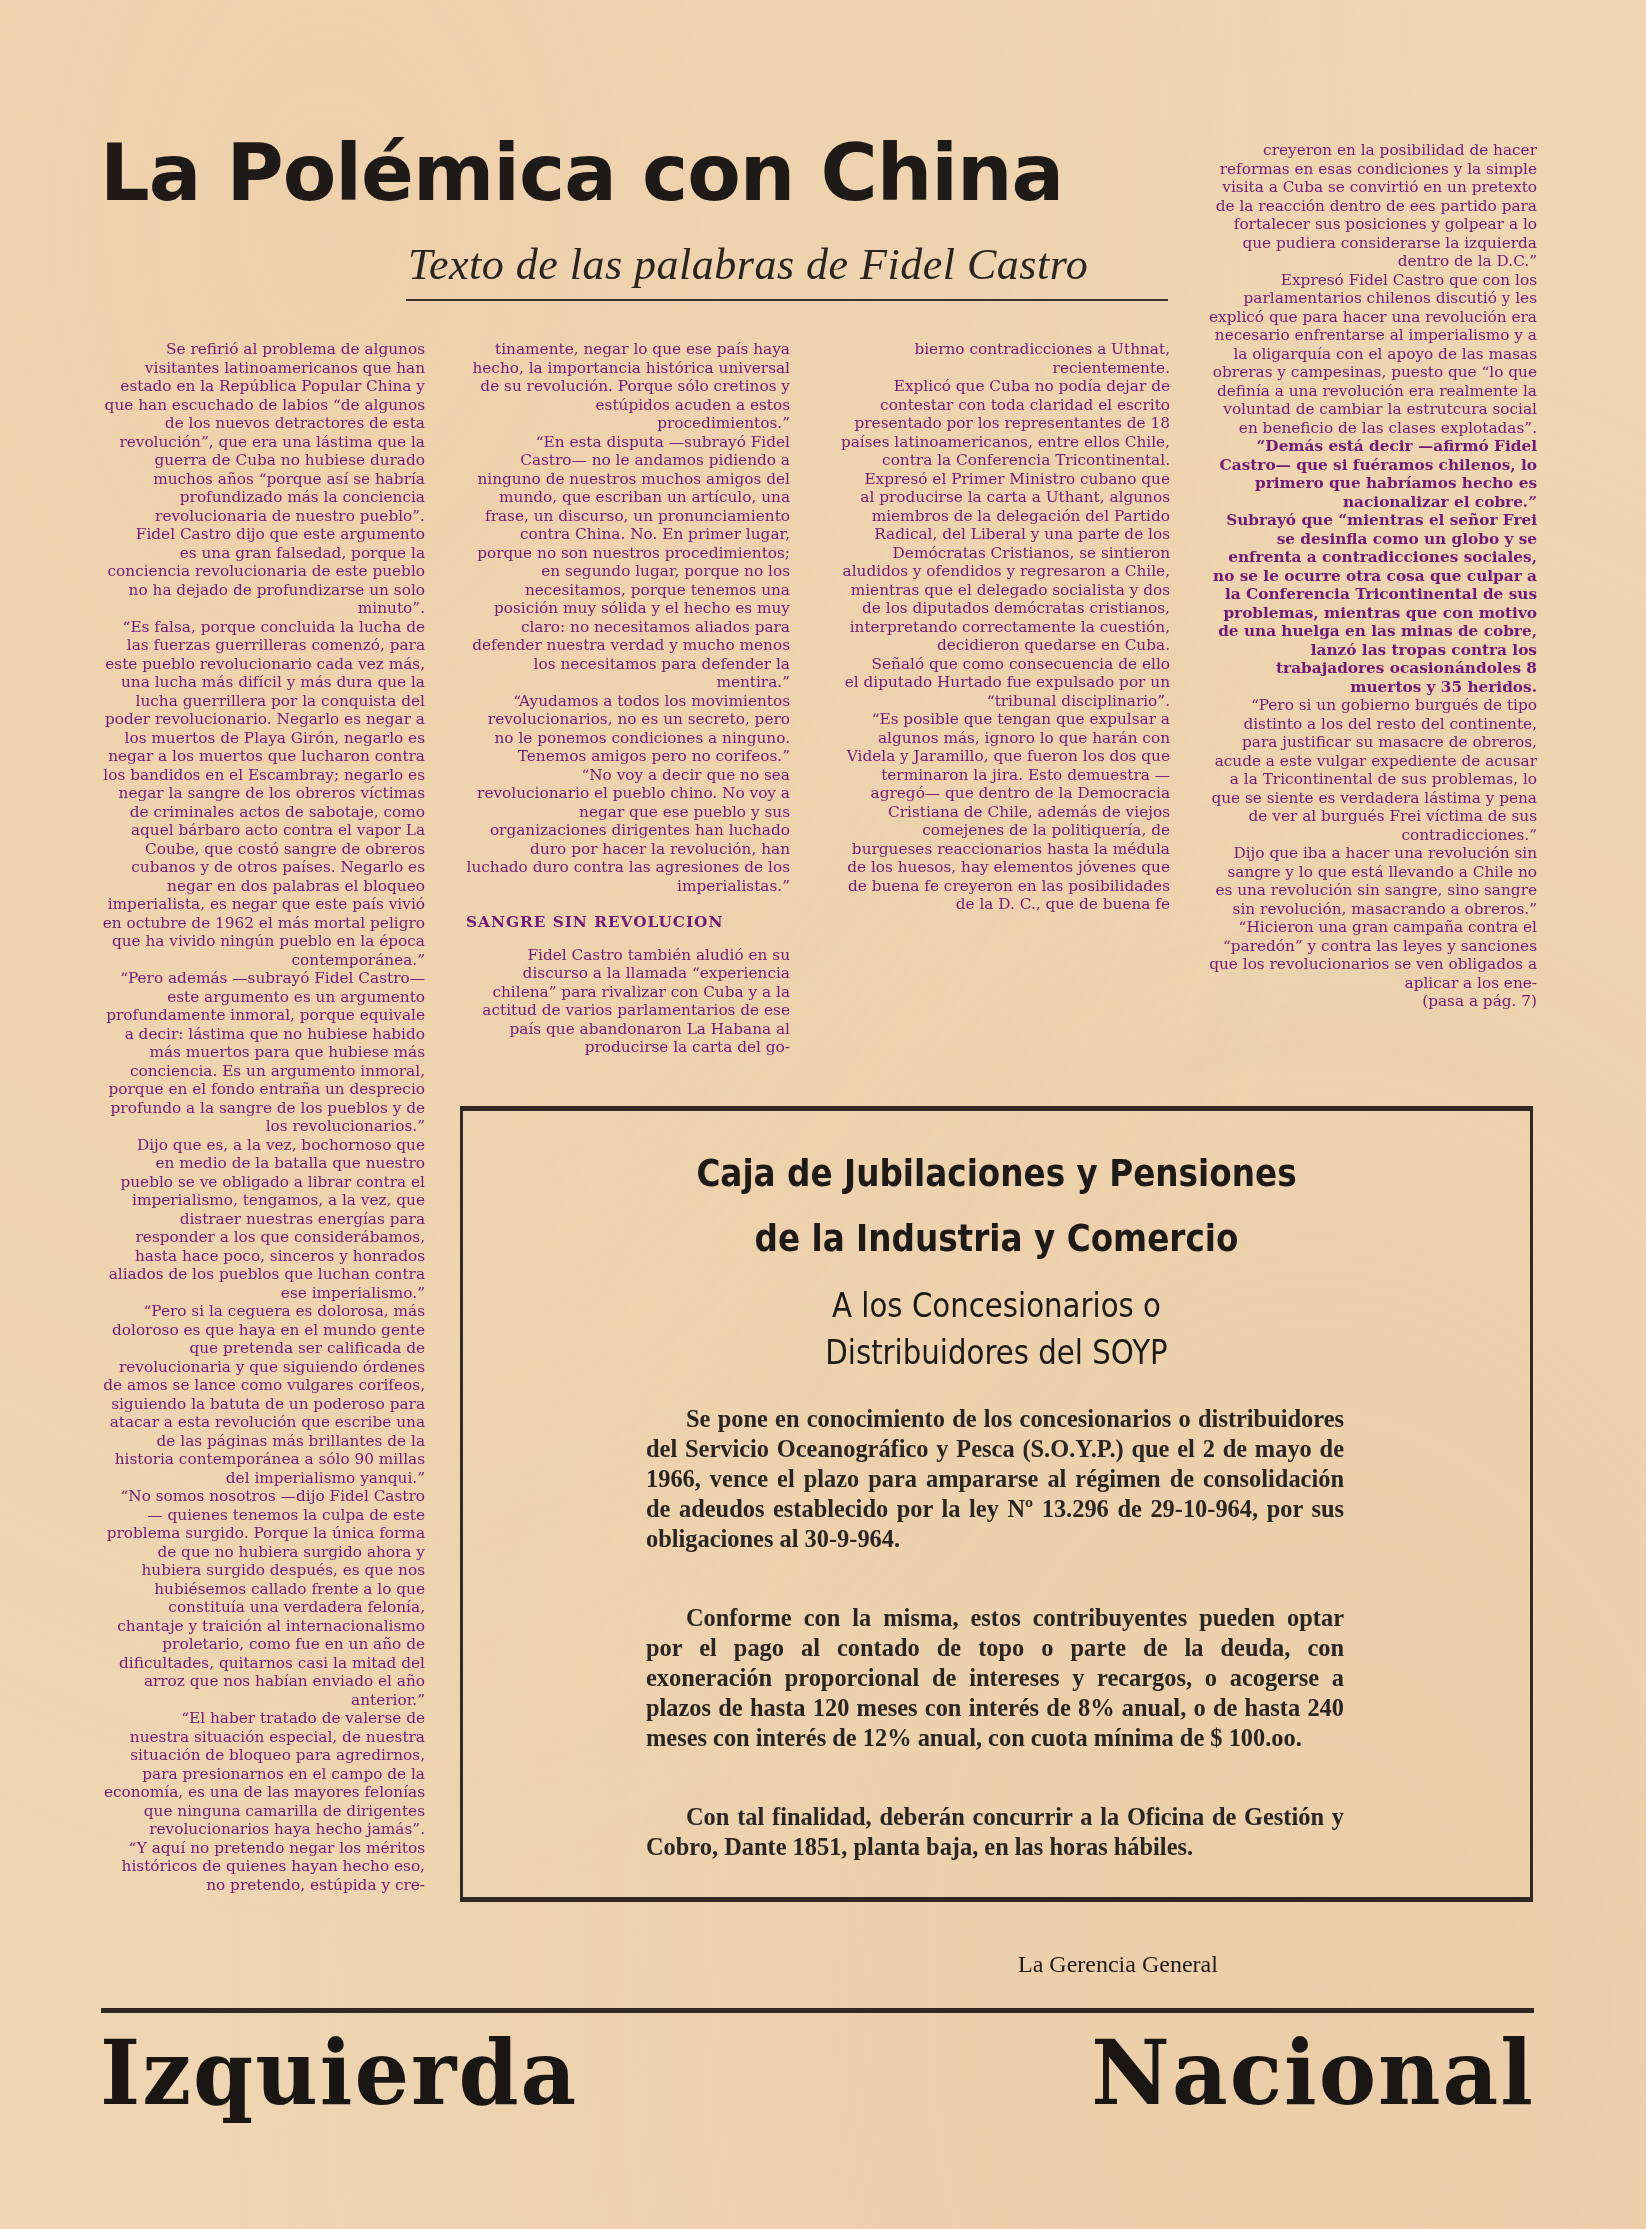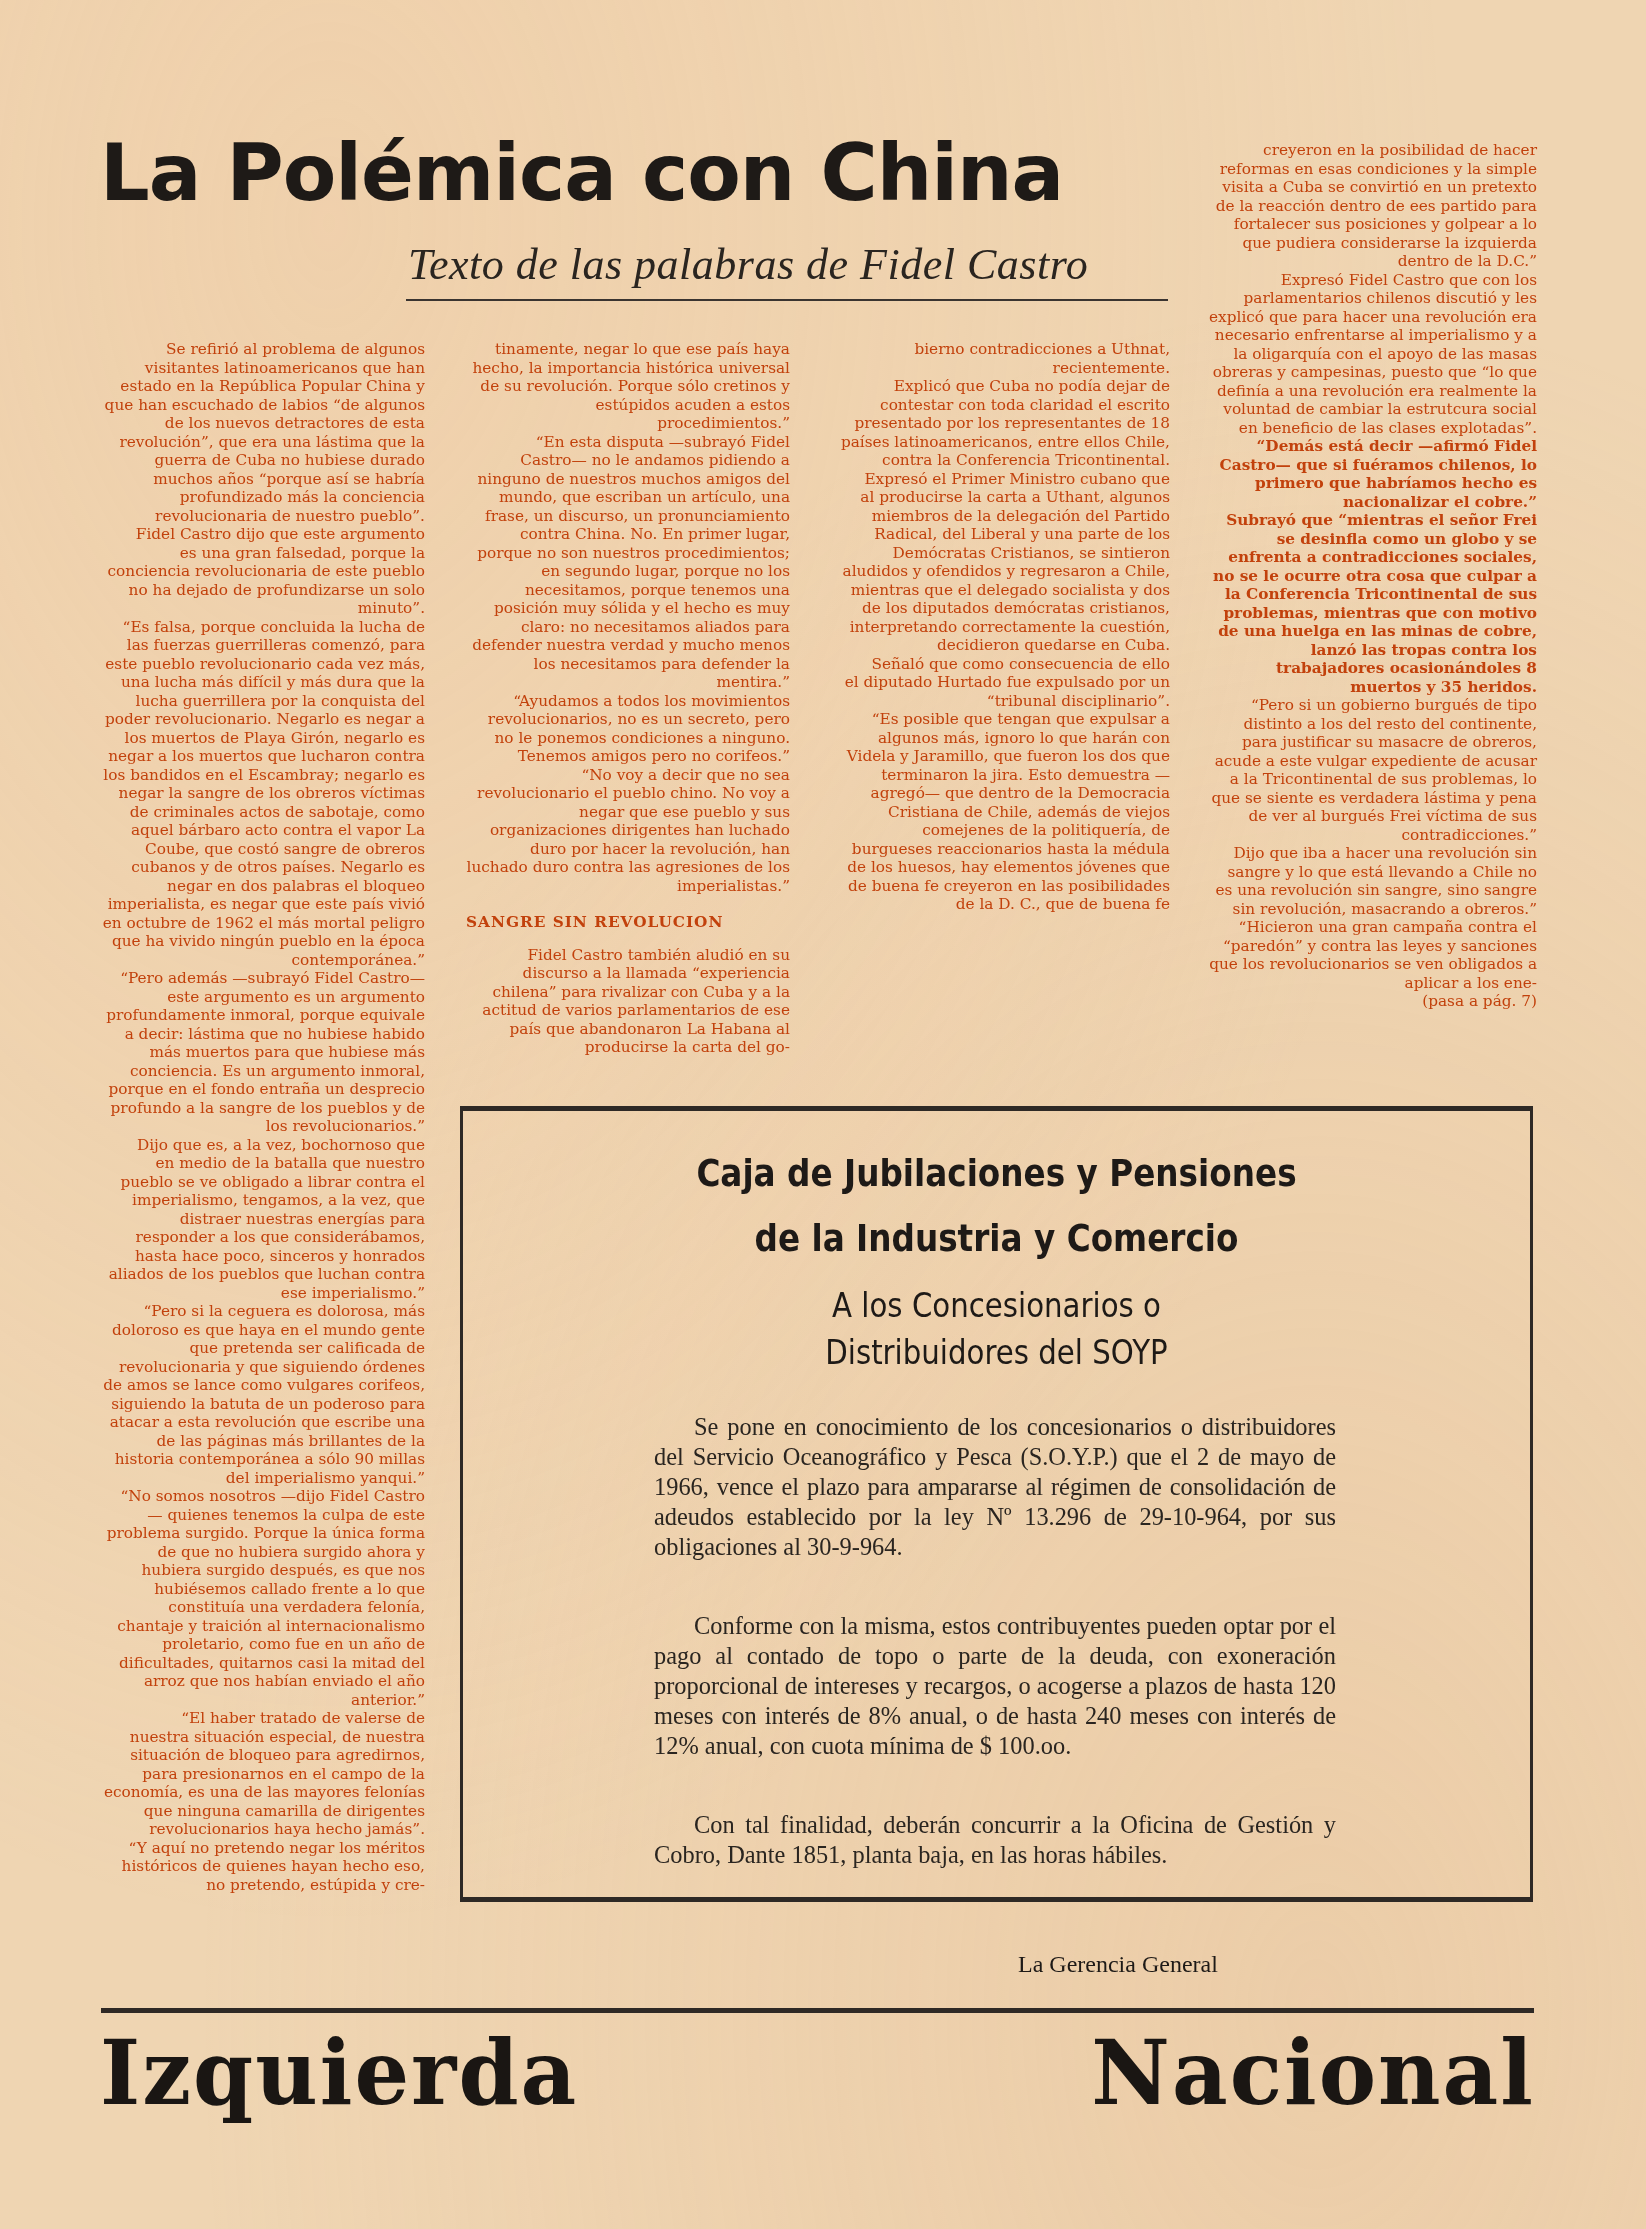--- a/index.html
+++ b/index.html
@@ -24,21 +24,21 @@
     font-family: "Liberation Serif", serif;
     font-style: italic; font-size: 44px; color: #2a2520;
     letter-spacing: 0.5px;
   }
   .subhead-rule {
     left: 406px; top: 299px; width: 762px; height: 2px; background: #3a3430;
   }
   .col {
     font-family: "DejaVu Serif", serif;
     font-size: 15.3px; line-height: 18.5px;
-    text-align: justify; color: #c2410c;
+    text-align: justify; color: #701a75;
     hyphens: manual;
   }
   .col p { margin: 0 0 0 0; text-indent: 18px; text-align: right; }
   .col p.gap { }
   .col p.b { font-weight: bold; }
   .col1 { left: 101px; top: 340px; width: 324px; }
   .col2 { left: 466px; top: 340px; width: 324px; }
   .col3 { left: 839px; top: 340px; width: 331px; }
   .col4 { left: 1206px; top: 141px; width: 331px; }
   .section-head {
@@ -63,21 +63,21 @@
     font-family: "DejaVu Sans", sans-serif; font-size: 34px; color: #1e1a17;
     transform: scaleX(0.86);
   }
   .ad-s1 { top: 174px; }
   .ad-s2 { top: 221px; }
   .ad-body {
     position: absolute; left: 179px; width: 706px;
     font-family: "Liberation Serif", serif; font-size: 24.4px; line-height: 30px;
     text-align: justify; color: #2a2520;
   }
-  .ad-body p { margin: 12px; text-indent: 40px; }
+  .ad-body p { margin: 4px; text-indent: 40px; font-weight: bold; }
   .ad-b1 { top: 289px; }
   .ad-b2 { top: 488px; }
   .ad-b3 { top: 687px; }
   .ad-sign {
     position: absolute; left: 555px; top: 840px;
     font-family: "Liberation Serif", serif; font-size: 24px; color: #1e1a17;
   }
   .bottom-rule {
     left: 101px; top: 2008px; width: 1433px; height: 5px; background: #2e2925;
   }

